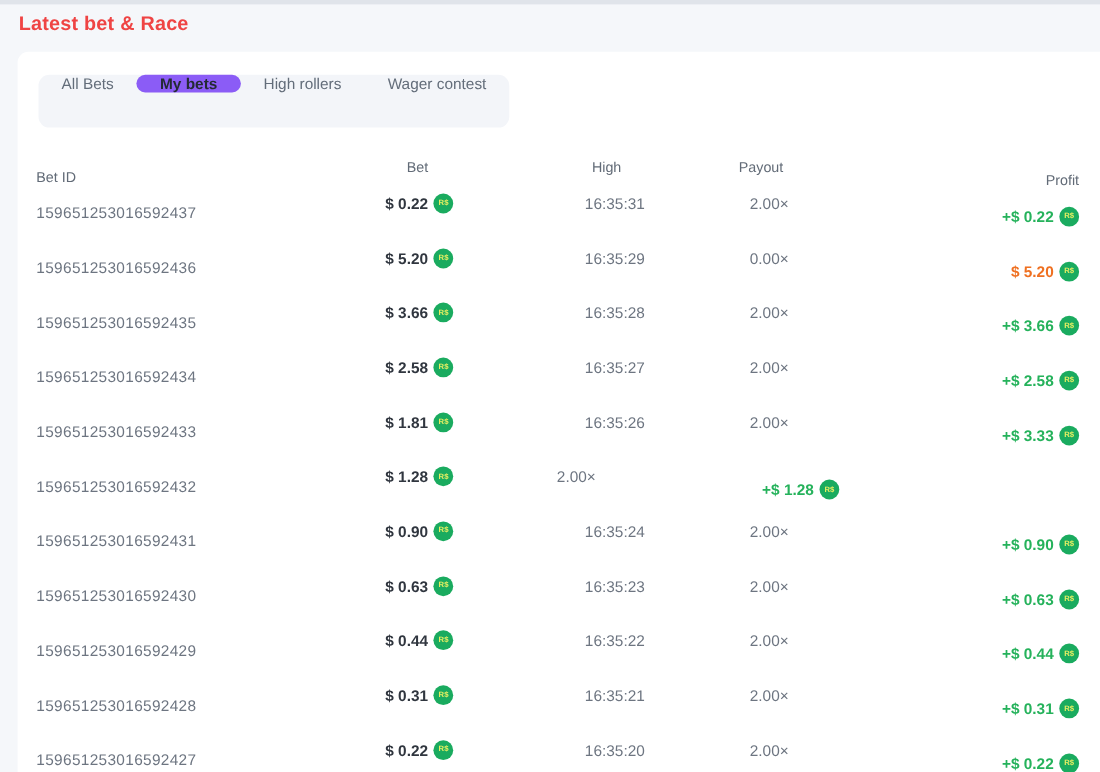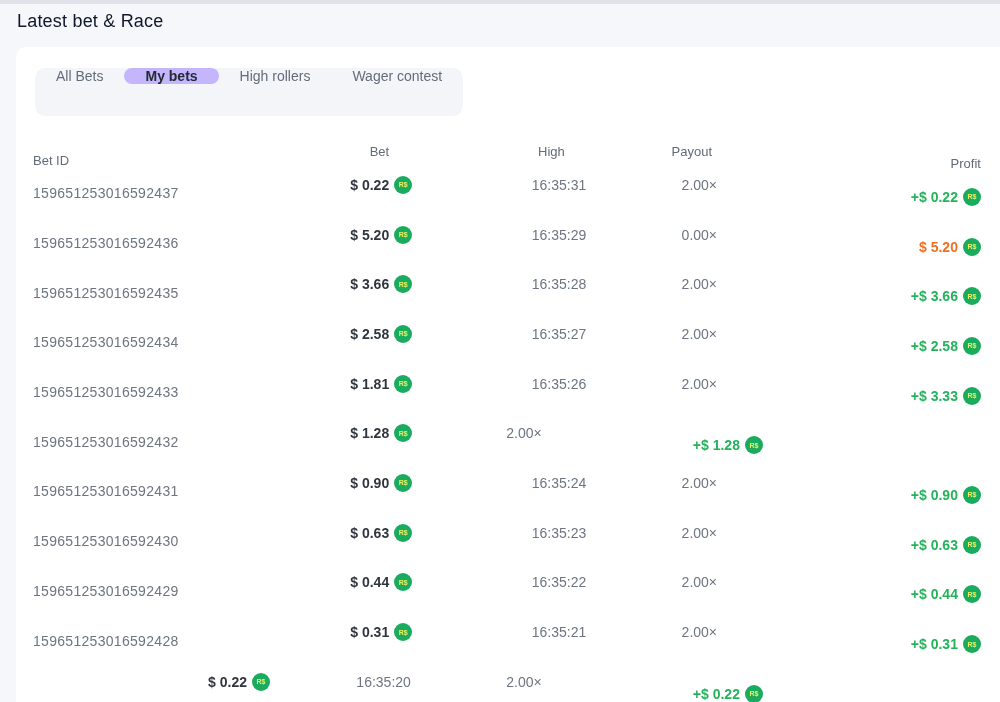--- a/index.html
+++ b/index.html
@@ -9,39 +9,39 @@
     background: #f5f7fa;
     position: relative;
     color: #2c3440;
   }
   .top-line {
     position: absolute; top: 0; left: 0; right: 0; height: 4px;
     background: #e0e4ea;
   }
   .page-title {
     position: absolute; top: 11px; left: 17px;
-    font-size: 18px; font-weight: 400; color: #0f172a;
+    font-size: 18px; font-weight: 700; color: #ef4444;
     letter-spacing: 0.2px;
   }
   .card {
     position: absolute; top: 47px; left: 16px; right: 0; bottom: -20px;
     background: #ffffff;
     border-top-left-radius: 10px;
   }
   .tab-bar {
     display: inline-flex; align-items: flex-start;
     margin: 21px 0 0 19px; height: 48px;
     background: #f3f5f9; border-radius: 10px;
   }
   .tab {
     display: flex; align-items: center;
     padding: 0 21px; font-size: 14px; color: #636d7a;
     border-radius: 10px; cursor: pointer; white-space: nowrap;
   }
-  .tab.active { background: #c4b5fd; color: #232a34; font-weight: 700; }
+  .tab.active { background: #8b5cf6; color: #232a34; font-weight: 700; }
 
   .bets-table { margin: 16px 19px 0 17px; }
   .grid-row {
     display: grid;
     grid-template-columns: 25% 15% 22% 15% 23%;
     align-items: center;
   }
   .thead { height: 28px; font-size: 13px; color: #626b77; }
   .row { height: 49.7px; font-size: 14px; }
 
@@ -230,20 +230,21 @@
     </div>
     <div class="col-time time-val">16:35:21</div>
     <div class="col-payout payout-val">2.00×</div>
     <div class="col-profit win">
       <span class="profit-amount">+$ 0.31</span>
       <span class="coin">R$</span>
     </div>
   </div>
 
   <div class="grid-row row">
+    <div class="col-betid bet-id">159651253016592427</div>
     <div class="col-bet">
       <span class="bet-amount">$ 0.22</span>
       <span class="coin">R$</span>
     </div>
     <div class="col-time time-val">16:35:20</div>
     <div class="col-payout payout-val">2.00×</div>
     <div class="col-profit win">
       <span class="profit-amount">+$ 0.22</span>
       <span class="coin">R$</span>
     </div>

